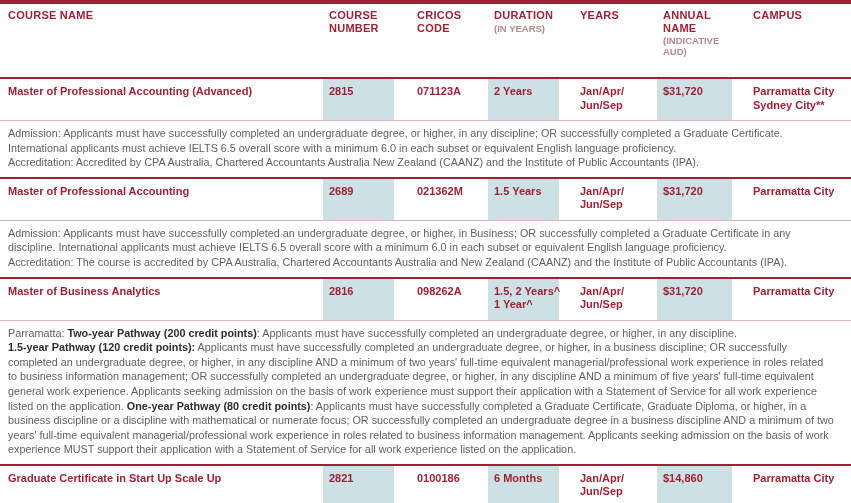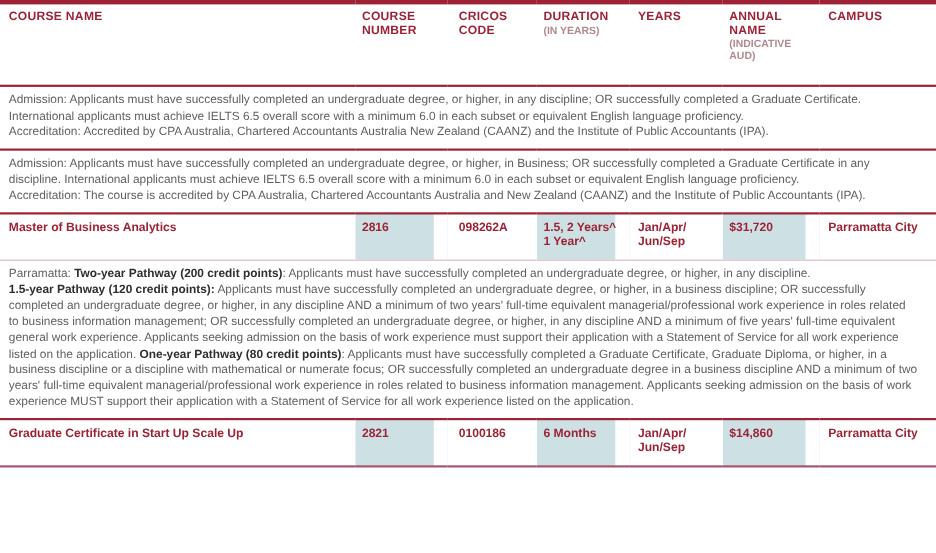--- a/index.html
+++ b/index.html
@@ -65,25 +65,46 @@
       <th class="p6"><span>COURSE NUMBER</span></th>
       <th class="p10"><span>CRICOS CODE</span></th>
       <th class="p6"><span>DURATION</span><span class="sub">(IN YEARS)</span></th>
       <th class="p8"><span>YEARS</span></th>
       <th class="p6"><span>ANNUAL NAME</span><span class="sub">(INDICATIVE AUD)</span></th>
       <th class="p8"><span>CAMPUS</span></th>
     </tr>
   </thead>
   <tbody>
 
+    <tr class="course-row">
+      <td class="p8">Master of Professional Accounting (Advanced)</td>
+      <td class="sh p6">2815</td>
+      <td class="p10">071123A</td>
+      <td class="sh p6">2 Years</td>
+      <td class="p8">Jan/Apr/
+Jun/Sep</td>
+      <td class="sh p6">$31,720</td>
+      <td class="p8">Parramatta City
+Sydney City**</td>
+    </tr>
     <tr class="note-row">
       <td colspan="7"><span>Admission: Applicants must have successfully completed an undergraduate degree, or higher, in any discipline; OR successfully completed a Graduate Certificate. International applicants must achieve IELTS 6.5 overall score with a minimum 6.0 in each subset or equivalent English language proficiency.
 Accreditation: Accredited by CPA Australia, Chartered Accountants Australia New Zealand (CAANZ) and the Institute of Public Accountants (IPA).</span></td>
     </tr>
 
+    <tr class="course-row">
+      <td class="p8">Master of Professional Accounting</td>
+      <td class="sh p6">2689</td>
+      <td class="p10">021362M</td>
+      <td class="sh p6">1.5 Years</td>
+      <td class="p8">Jan/Apr/
+Jun/Sep</td>
+      <td class="sh p6">$31,720</td>
+      <td class="p8">Parramatta City</td>
+    </tr>
     <tr class="note-row">
       <td colspan="7"><span>Admission: Applicants must have successfully completed an undergraduate degree, or higher, in Business; OR successfully completed a Graduate Certificate in any discipline. International applicants must achieve IELTS 6.5 overall score with a minimum 6.0 in each subset or equivalent English language proficiency.
 Accreditation: The course is accredited by CPA Australia, Chartered Accountants Australia and New Zealand (CAANZ) and the Institute of Public Accountants (IPA).</span></td>
     </tr>
 
     <tr class="course-row">
       <td class="p8">Master of Business Analytics</td>
       <td class="sh p6">2816</td>
       <td class="p10">098262A</td>
       <td class="sh p6">1.5, 2 Years^

